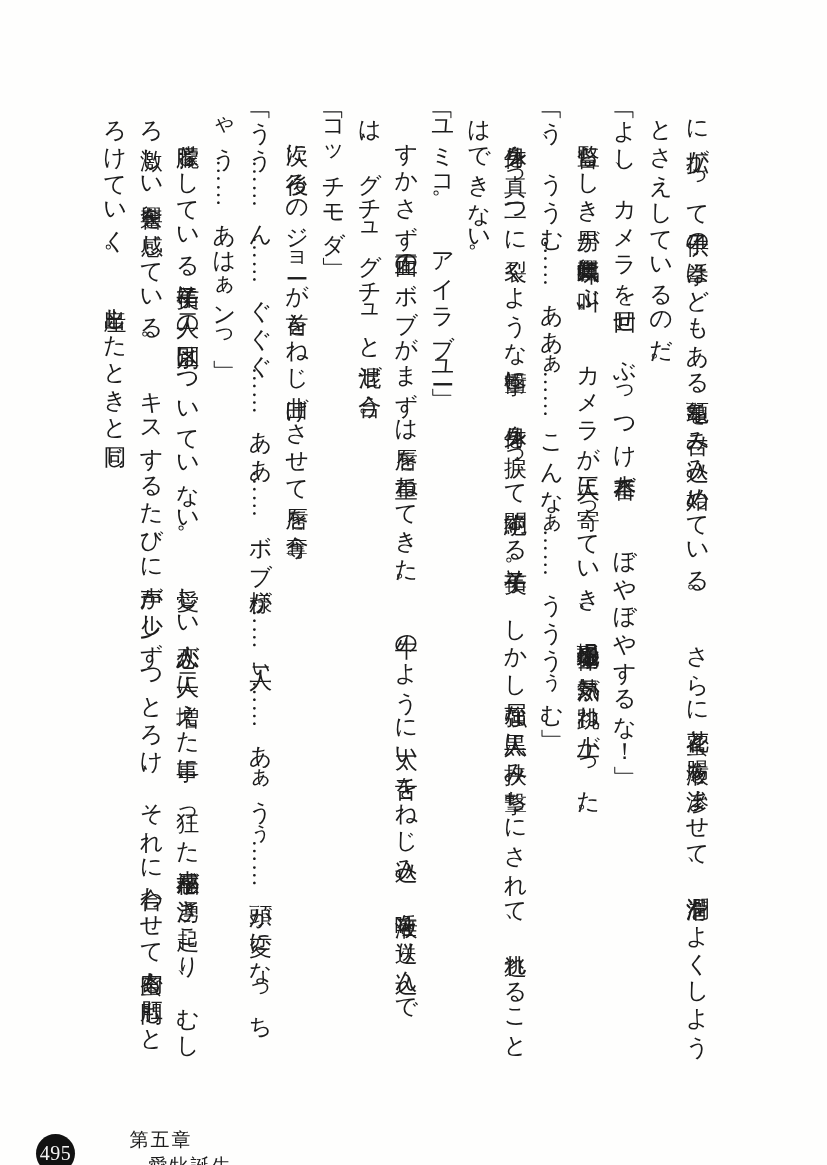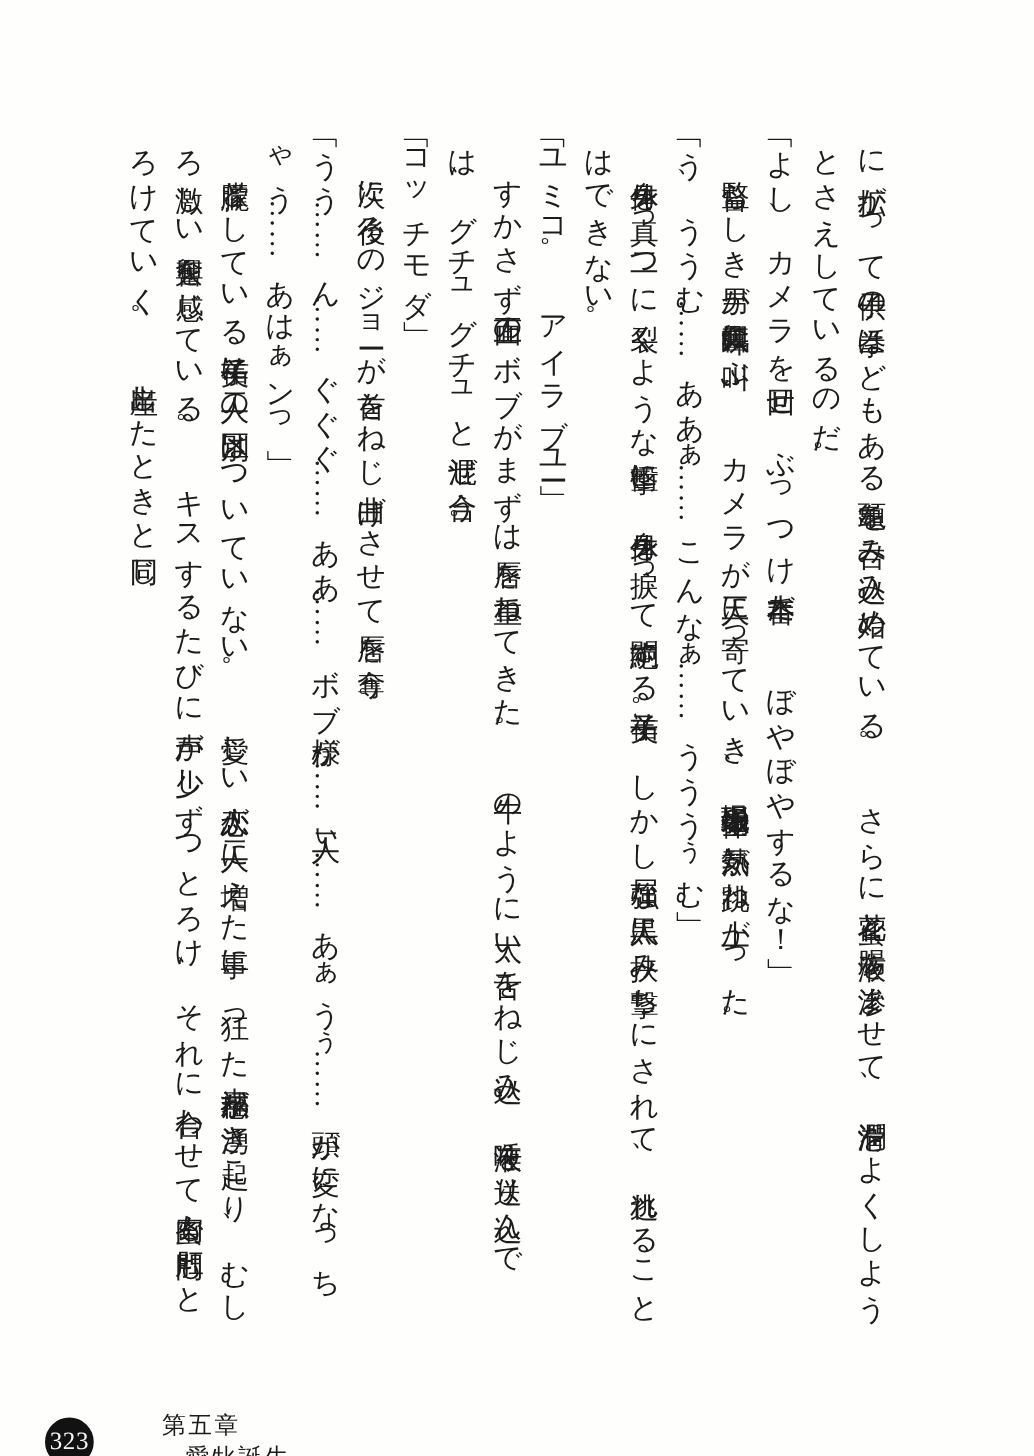--- a/index.html
+++ b/index.html
@@ -80,21 +80,21 @@
     <p>「ユミコ。　アイラブユー」</p>
     <p class="indented">すかさず正面のボブがまずは唇を重ねてきた。　牛のように太い舌をねじ込み、唾液を送り込んでは、グチュグチュと混ぜ合う。</p>
     <p>「コッチモダ」</p>
     <p class="indented">次に後ろのジョーが首をねじ曲げさせて唇を奪う。</p>
     <p>「うう……ん……ぐぐぐ……ああ……ボブ様が……二人ぃ……あぁうぅ……頭が変になっちゃう……あはぁンっ」</p>
     <p class="indented">朦朧としている祐美子に二人の区別はついていない。　愛しい恋人が二人に増えた事に、狂った幸福感が湧き起こり、むしろ激しい興奮を感じている。　キスするたびに声が少しずつとろけ、それに合わせて蜜肉も肛門もとろけていく。　出産したときと同じ</p>
   </div>
 
   <div class="footer">
     <span class="page-circle">
-      <span>323</span>
+      <span>495</span>
     </span>
     <span class="chapter-line">
       <span>第五章</span>
       <span class="chapter-title">愛牝誕生</span>
     </span>
   </div>
 
 </div>
 
 </body></html>

